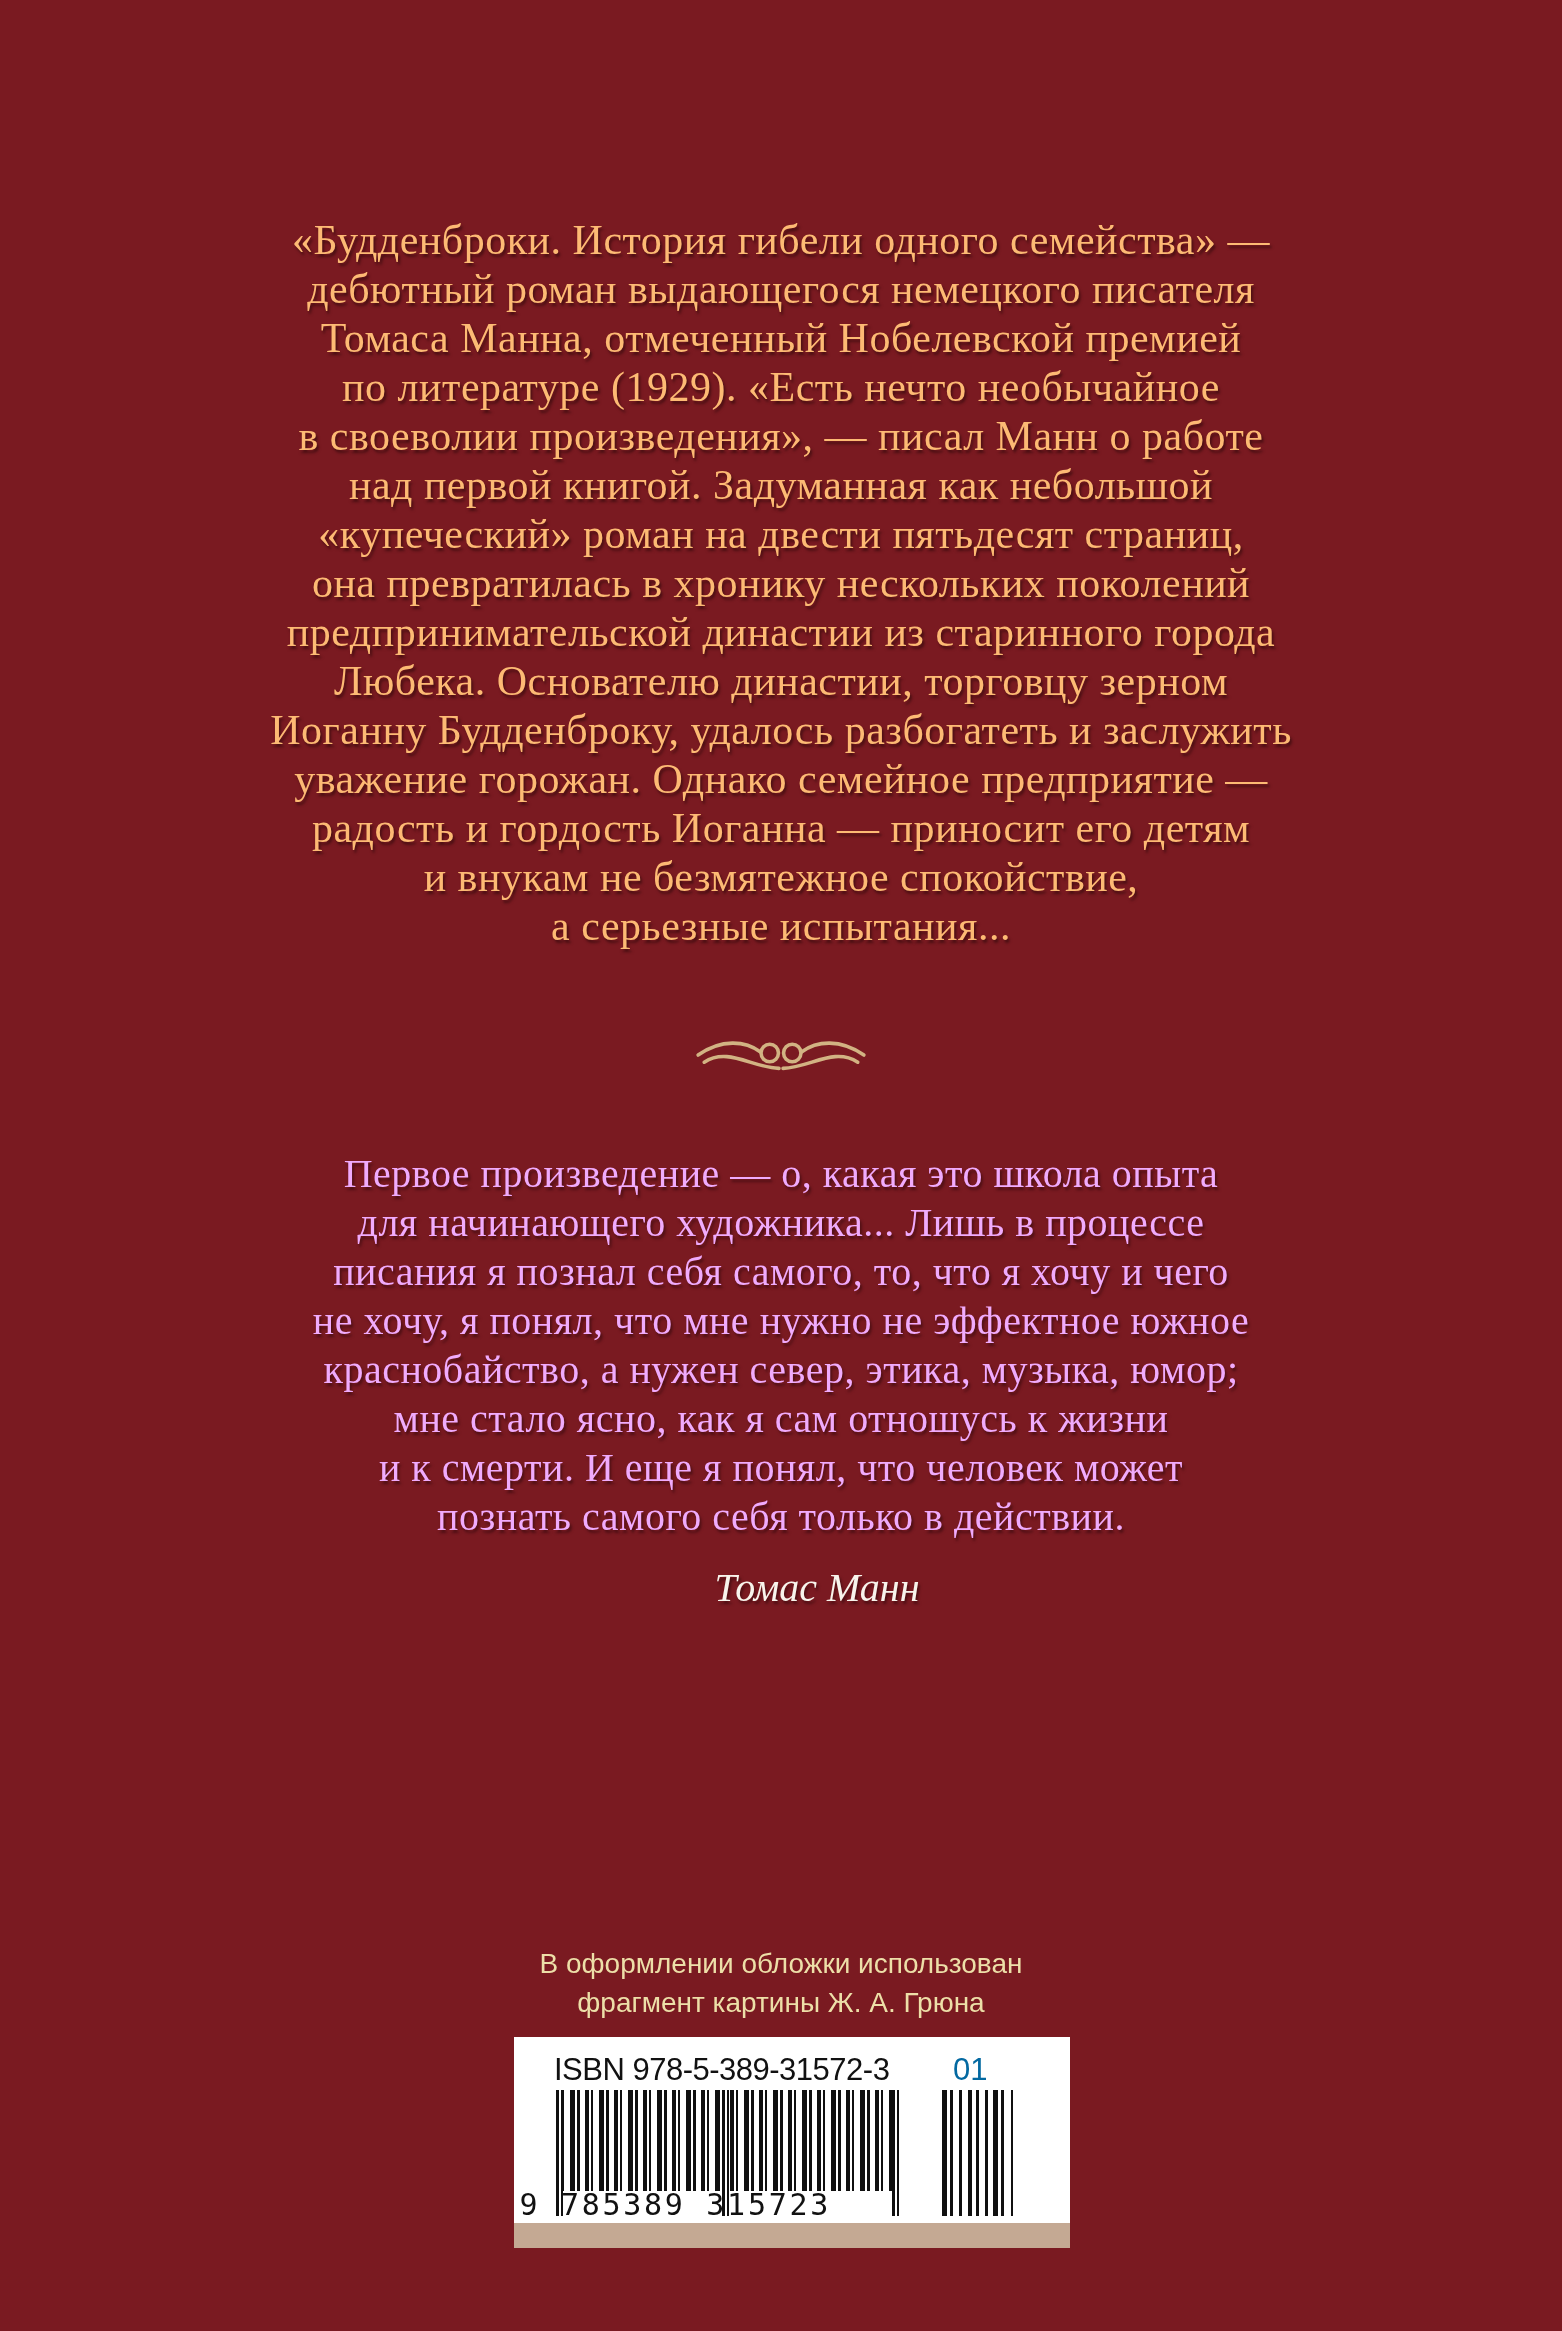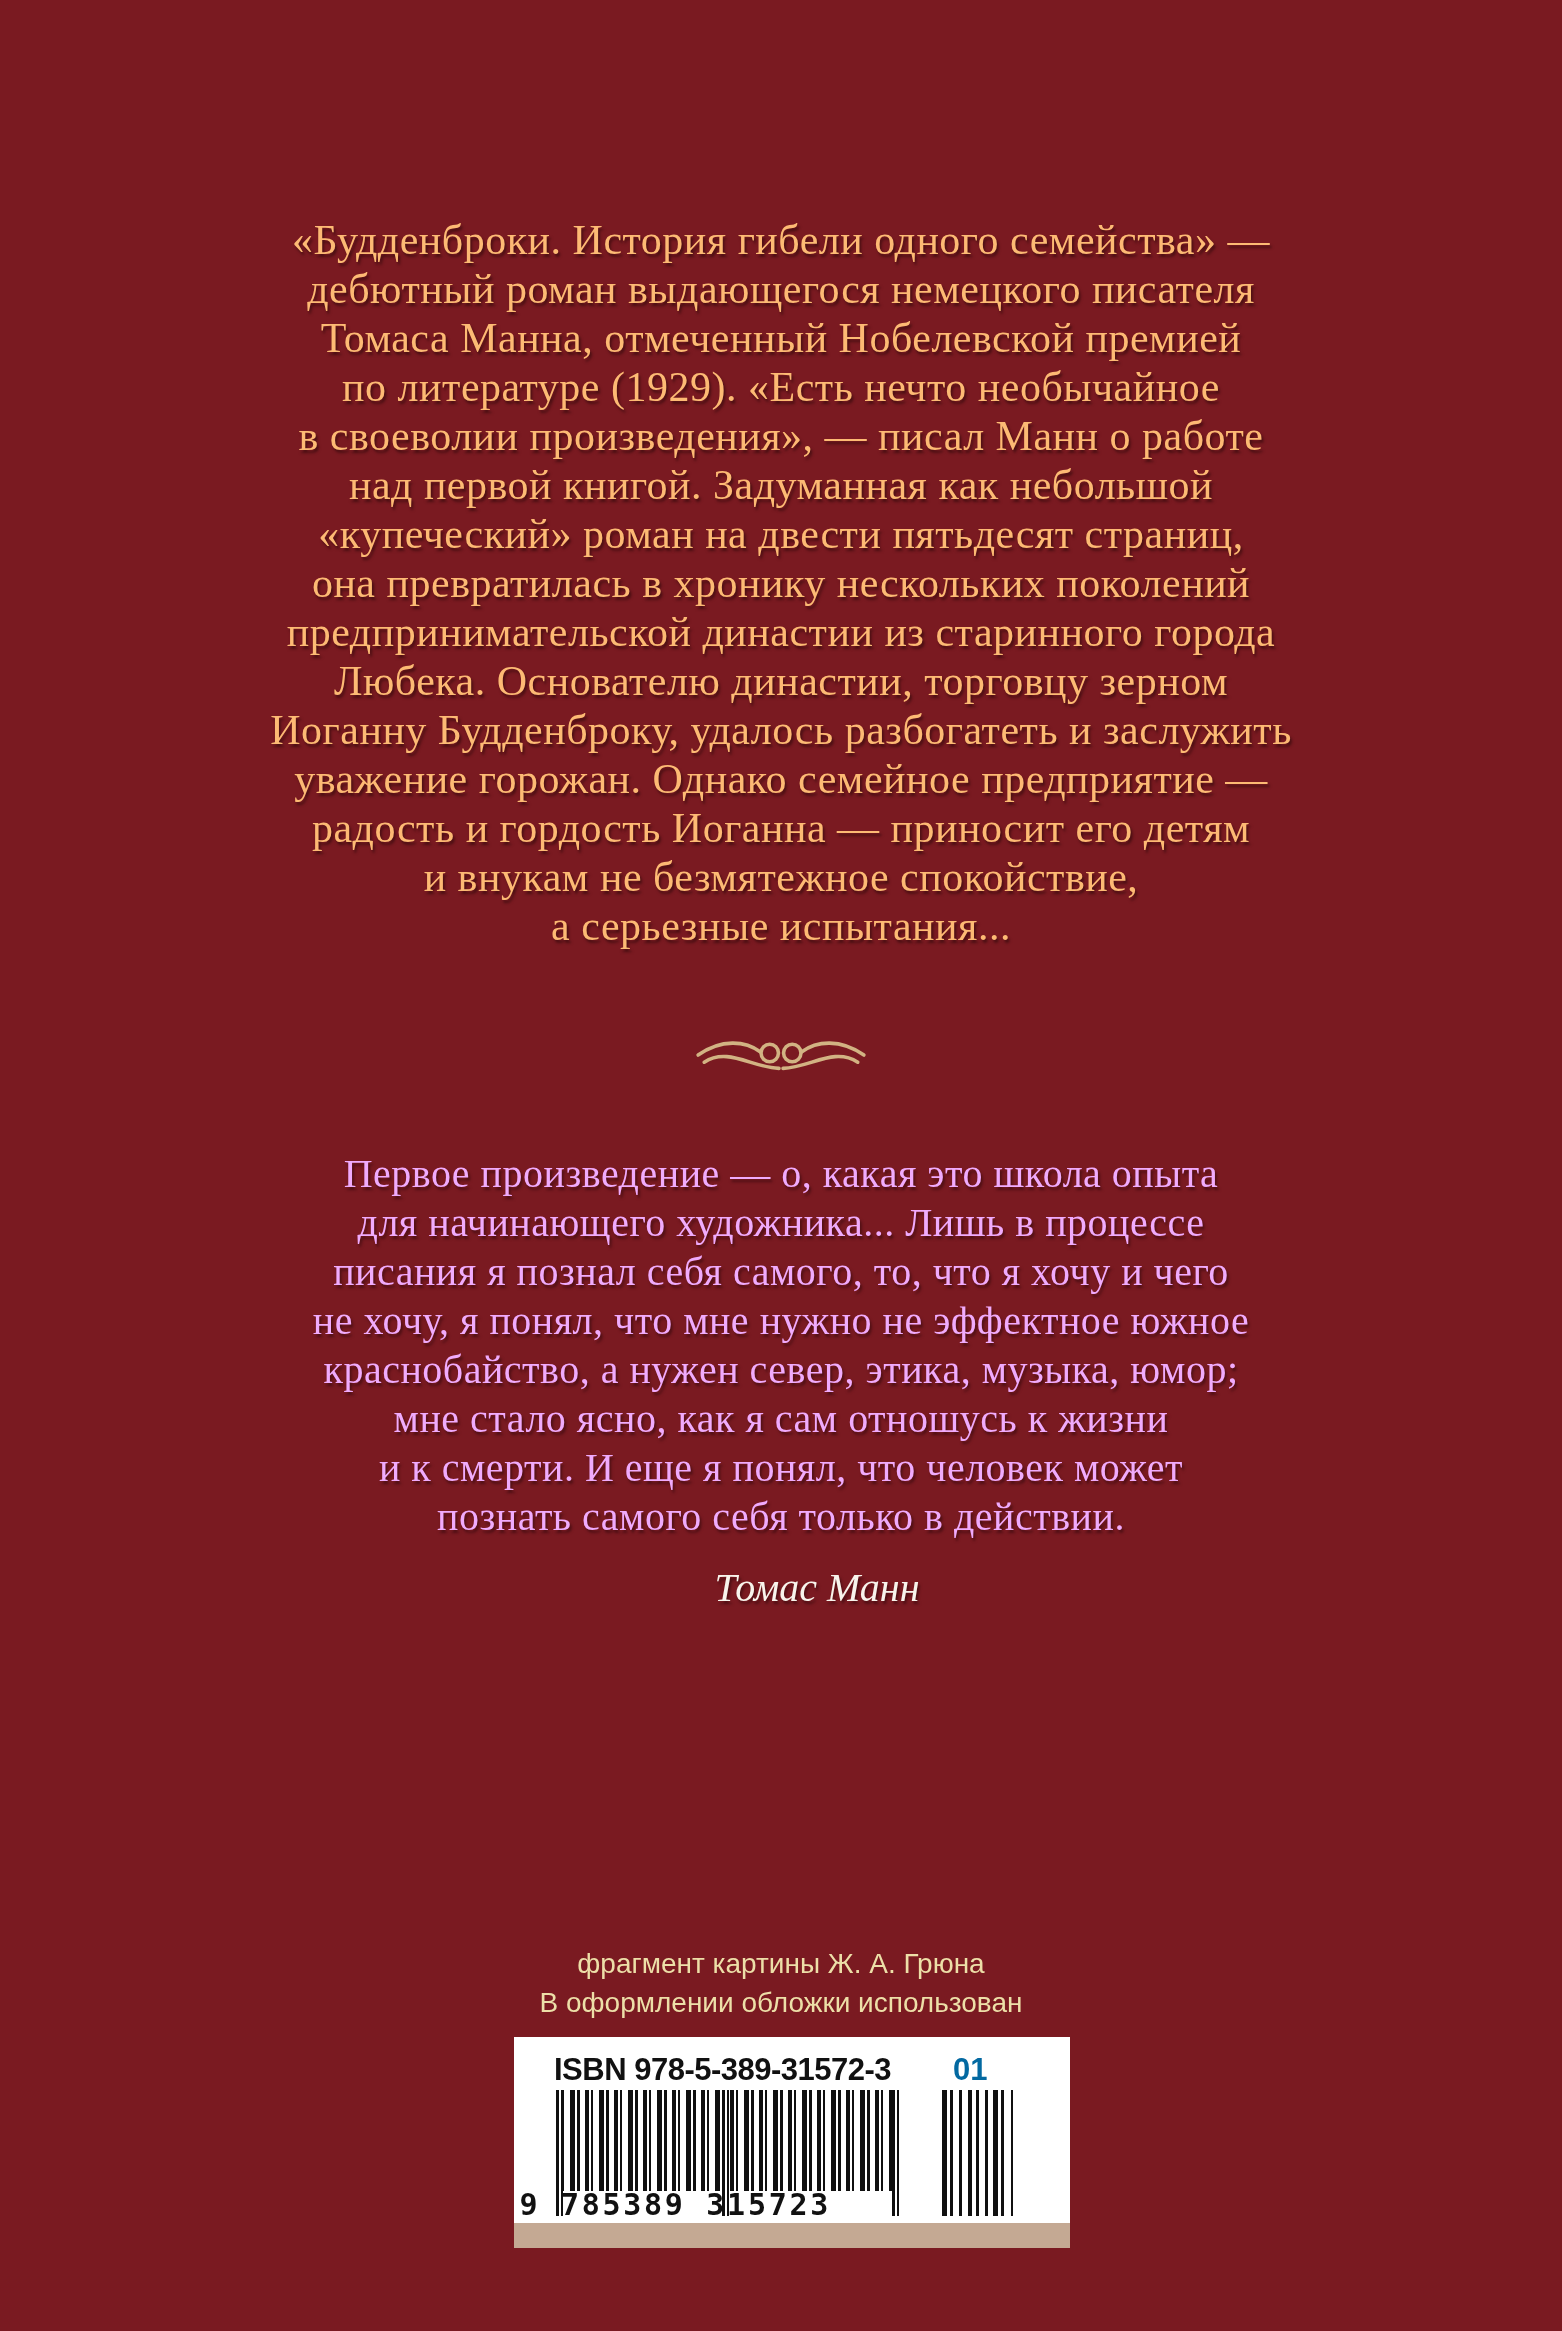--- a/index.html
+++ b/index.html
@@ -46,21 +46,20 @@
     position:absolute;top:1944px;left:0;width:100%;
     text-align:center;
     font-family:"Liberation Sans", sans-serif;
     font-size:28px;line-height:39px;
     color:#EDDFA8;
   }
   .barcode-box{
     position:absolute;left:514px;top:2037px;
     width:556px;height:186px;
     background:#ffffff;
-    font-weight:bold;
   }
   .beige-strip{
     position:absolute;left:514px;top:2223px;
     width:556px;height:25px;
     background:#C4A993;
   }
   .isbn-label{
     position:absolute;left:40px;top:14.6px;
     font-family:"Liberation Sans", sans-serif;
     font-size:31px;color:#111;
@@ -148,22 +147,22 @@
       <div class="line">не хочу, я понял, что мне нужно не эффектное южное</div>
       <div class="line">краснобайство, а нужен север, этика, музыка, юмор;</div>
       <div class="line">мне стало ясно, как я сам отношусь к жизни</div>
       <div class="line">и к смерти. И еще я понял, что человек может</div>
       <div class="line">познать самого себя только в действии.</div>
     </div>
 
   <div class="attribution">Томас Манн</div>
 
   <div class="credit">
+      <div class="line">В оформлении обложки использован</div>
       <div class="line">фрагмент картины Ж. А. Грюна</div>
-      <div class="line">В оформлении обложки использован</div>
     </div>
 
   <div class="barcode-box">
     <div class="isbn-label">ISBN 978-5-389-31572-3</div>
     <div class="edition-code">01</div>
     <div class="bars-main"></div>
     <div class="guard g-left"></div>
     <div class="guard g-mid"></div>
     <div class="guard g-right"></div>
     <div class="digits">9 785389 315723</div>

